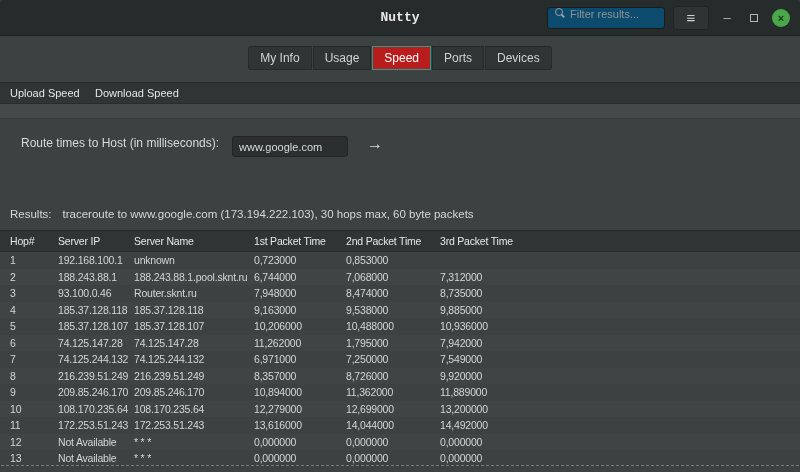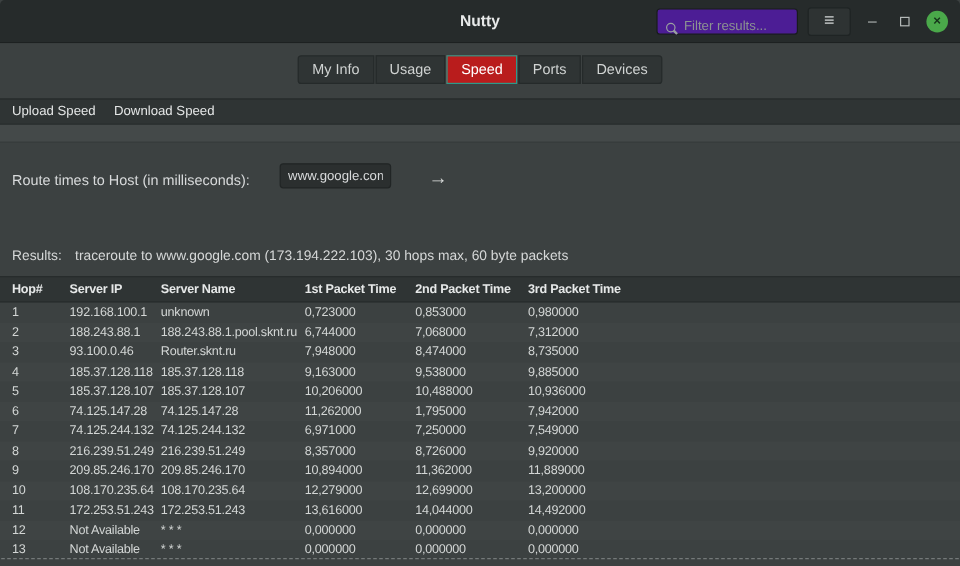--- a/index.html
+++ b/index.html
@@ -9,27 +9,27 @@
     background:#3c4141; color:#d8dadb; position:relative;
   }
   
   .titlebar {
     height:36px; background:#262b2b; border-bottom:1px solid #1d2121;
     display:flex; align-items:center; position:relative;
     border-radius:4px 4px 0 0;
   }
   .win-title {
     position:absolute; left:0; right:0; text-align:center;
-    font-size:13px; font-weight:bold; color:#e8eaea; pointer-events:none;
+    font-size:13px; font-weight:bold; color:#e8eaea; pointer-events:none;font-family:Liberation Mono, monospace;
   }
   .tb-right { margin-left:auto; display:flex; align-items:center; padding-right:10px; z-index:1; }
   .searchbox {
-    display:flex; align-items:flex-end; gap:6px;
+    display:flex; align-items:flex-start; gap:6px;
     width:118px; height:22px; padding:0 7px;
-    background:#4c1d95; border:1px solid #181c1c; border-radius:3px;
+    background:#0c4a6e; border:1px solid #181c1c; border-radius:3px;
   }
   .mag { position:relative; width:9px; height:9px; flex:0 0 auto; }
   .mag::before {
     content:""; position:absolute; left:0; top:0; width:6px; height:6px;
     border:1.5px solid #9aa0a0; border-radius:50%;
   }
   .mag::after {
     content:""; position:absolute; width:4px; height:1.5px; background:#9aa0a0;
     right:-1px; bottom:0; transform:rotate(45deg);
   }
@@ -70,33 +70,33 @@
     margin-left:auto; background:none; border:none; color:#d2d6d5;
     font-size:17px; cursor:pointer; line-height:1;
   }
   .speed-header {
     display:grid; grid-template-columns:85px 1fr; gap:0;
     background:#2f3434; border-top:1px solid #272c2c; border-bottom:1px solid #272c2c;
     padding:4px 0 4px 10px; font-size:11px; font-weight:normal; color:#e4e6e6;
   }
   .speed-empty { height:15px; background:#444949; border-bottom:1px solid #363b3b; }
   
-  .route-row { display:flex; align-items:flex-end; gap:25px; padding:17px 10px 6px 10px; font-size:12px; }
+  .route-row { display:flex; align-items:flex-start; gap:13px; padding:17px 10px 6px 10px; font-size:12px;margin-left:11px; }
   .host-input {
-    width:93px; height:21px; padding:0 6px;
+    width:116px; height:21px; padding:0 6px;
     background:#2b2f2f; border:1px solid #212525; border-radius:3px;
     color:#d8dadb; font-size:11px; font-family:inherit; outline:none;
   }
   .go-btn { background:none; border:none; color:#dcdedd; font-size:16px; cursor:pointer; margin-left:6px; line-height:1; }
   .results-row { display:flex; gap:11px; padding:7px 10px 10px 10px; font-size:11.5px; color:#d6d8d8;margin-top:38px; }
   
   .tr-grid { display:grid; grid-template-columns:48px 76px 120px 92px 94px 1fr; padding-left:10px; }
   .tr-header {
     background:#2f3434; border-top:1px solid #272c2c; border-bottom:1px solid #272c2c;
-    padding-top:4px; padding-bottom:4px; font-size:10.5px; font-weight:bold; color:#e6e8e8;
+    padding-top:4px; padding-bottom:4px; font-size:10.5px; font-weight:normal; color:#e6e8e8;
   }
   .tr-header span { letter-spacing:-0.2px; }
   .tr-row { height:16.5px; align-items:center; font-size:10.5px; color:#d3d6d5; }
   .tr-row span { letter-spacing:-0.2px; white-space:nowrap; overflow:hidden; }
   .tr-row:nth-child(even) { background:#3f4444; }
   
   .bottom-dash { position:absolute; left:1px; right:1px; bottom:6px; border-top:1px dashed #747979; }
 </style>
 </head>
 <body>
@@ -162,21 +162,20 @@
     <span>2nd Packet Time</span>
     <span>3rd Packet Time</span>
   </div>
   <div>
   <div class="tr-grid tr-row">
     <span>1</span>
     <span>192.168.100.1</span>
     <span>unknown</span>
     <span>0,723000</span>
     <span>0,853000</span>
-    <span>0,980000</span>
   </div>
 
   <div class="tr-grid tr-row">
     <span>2</span>
     <span>188.243.88.1</span>
     <span>188.243.88.1.pool.sknt.ru</span>
     <span>6,744000</span>
     <span>7,068000</span>
     <span>7,312000</span>
   </div>

